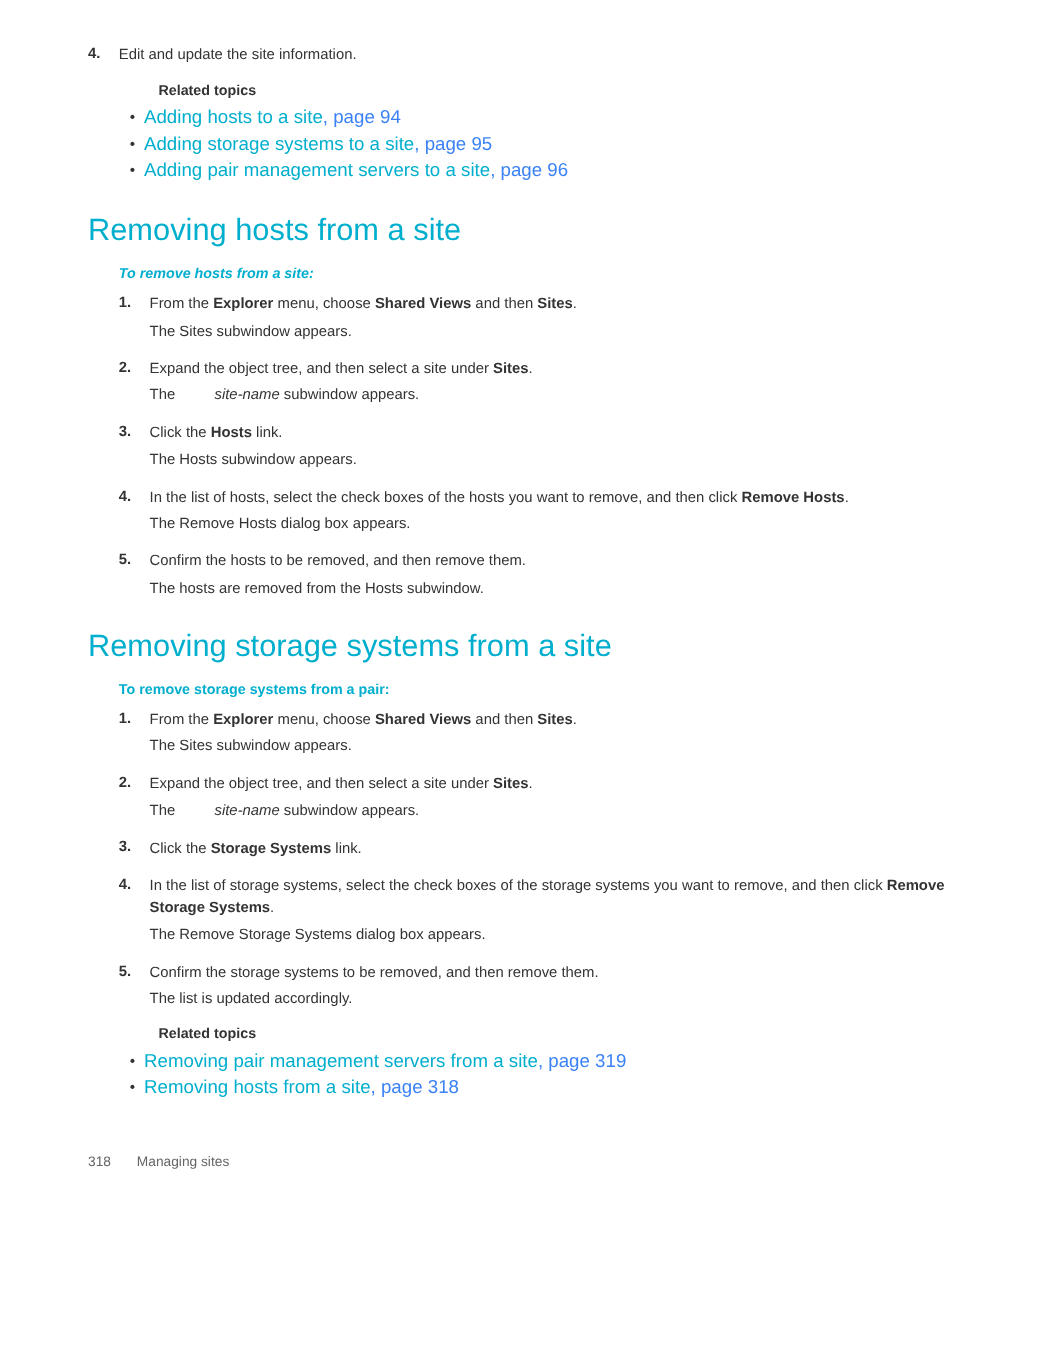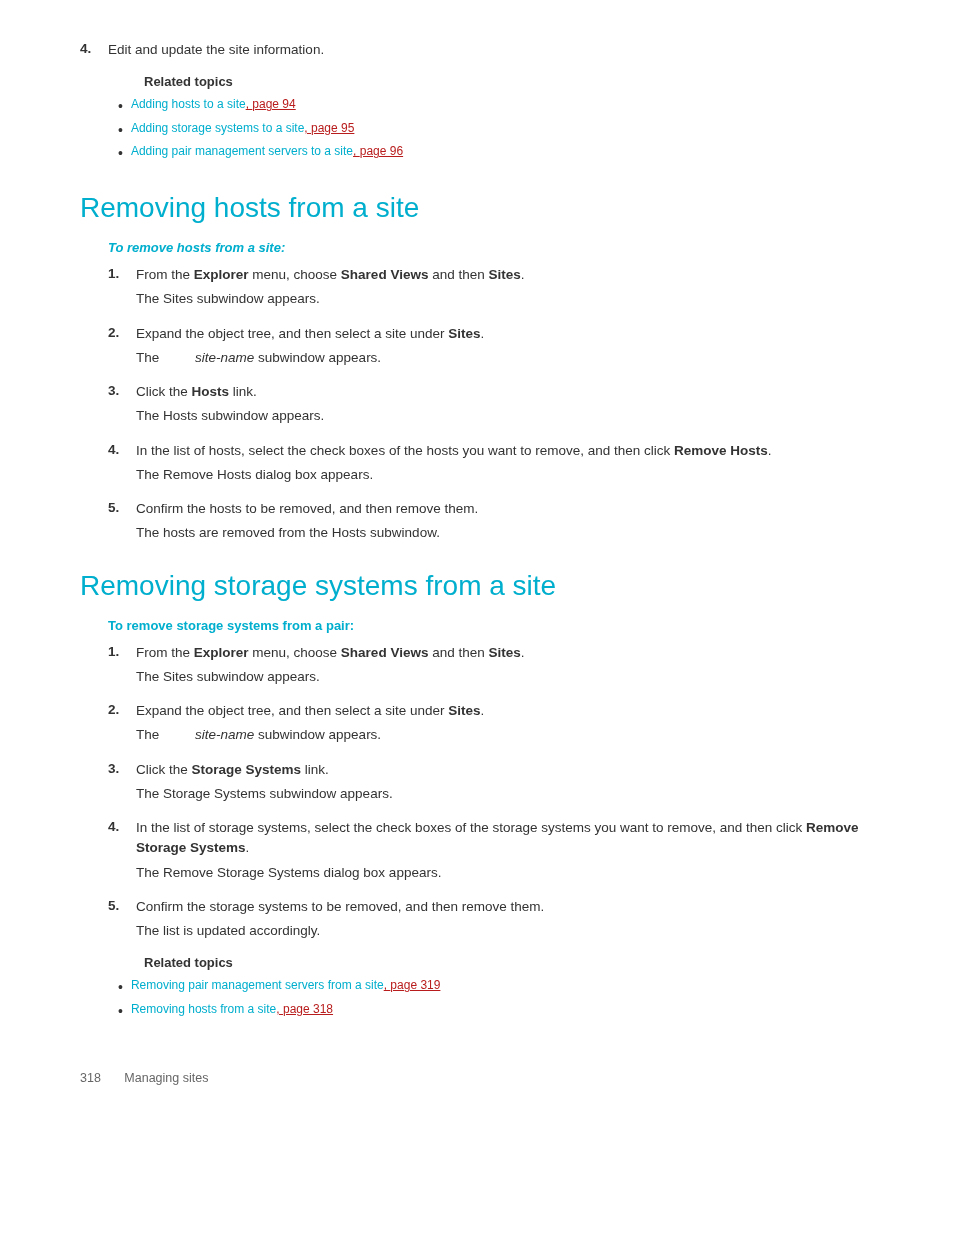--- a/index.html
+++ b/index.html
@@ -35,36 +35,35 @@
     }
     .bullet-list {
       list-style: none;
       padding-left: 10px;
       margin-bottom: 20px;
     }
     .bullet-list li {
       display: flex;
       align-items: flex-start;
       margin-bottom: 4px;
-      font-size: 12px;
+      font-size: 17px;
     }
     .bullet-list li::before {
       content: "•";
       color: #333;
       margin-right: 8px;
       font-size: 14px;
       line-height: 1.4;
     }
     .bullet-list li a {
       color: #00AECD;
       text-decoration: none;
     }
     .bullet-list li .page-ref {
-      color: #b91c1c;
-      text-decoration: underline;
+      color: #3b82f6;
     }
     .numbered-steps {
       padding-left: 0;
       list-style: none;
     }
     .step {
       display: flex;
       margin-bottom: 14px;
       align-items: flex-start;
     }
@@ -207,21 +206,20 @@
       <div class="step-content">
         Expand the object tree, and then select a site under <strong>Sites</strong>.
         <span class="sub-text">The <em>site-name</em> subwindow appears.</span>
       </div>
     </li>
 
     <li class="step">
       <span class="step-num">3.</span>
       <div class="step-content">
         Click the <strong>Storage Systems</strong> link.
-        <span class="sub-text">The Storage Systems subwindow appears.</span>
       </div>
     </li>
 
     <li class="step">
       <span class="step-num">4.</span>
       <div class="step-content">
         In the list of storage systems, select the check boxes of the storage systems you want to remove, and then click <strong>Remove Storage Systems</strong>.
         <span class="sub-text">The Remove Storage Systems dialog box appears.</span>
       </div>
     </li>

